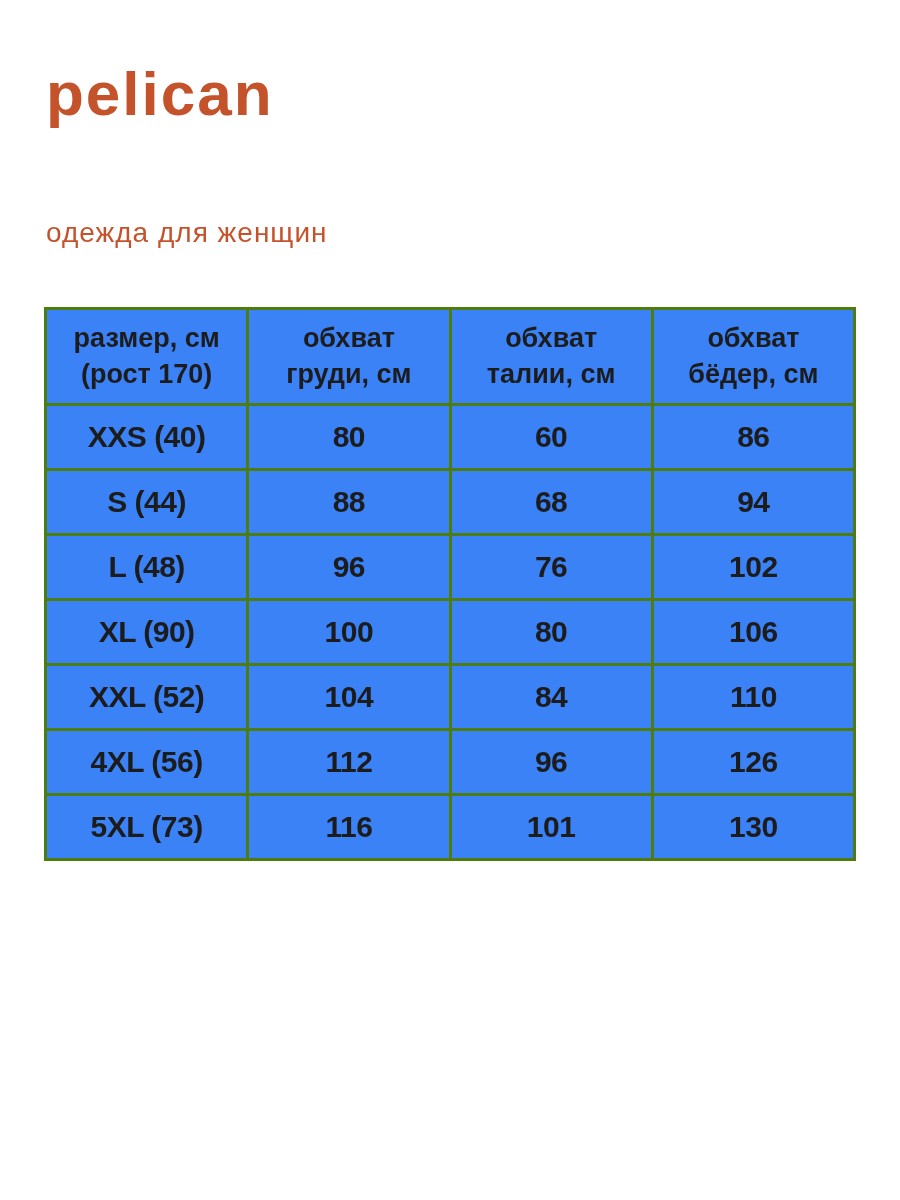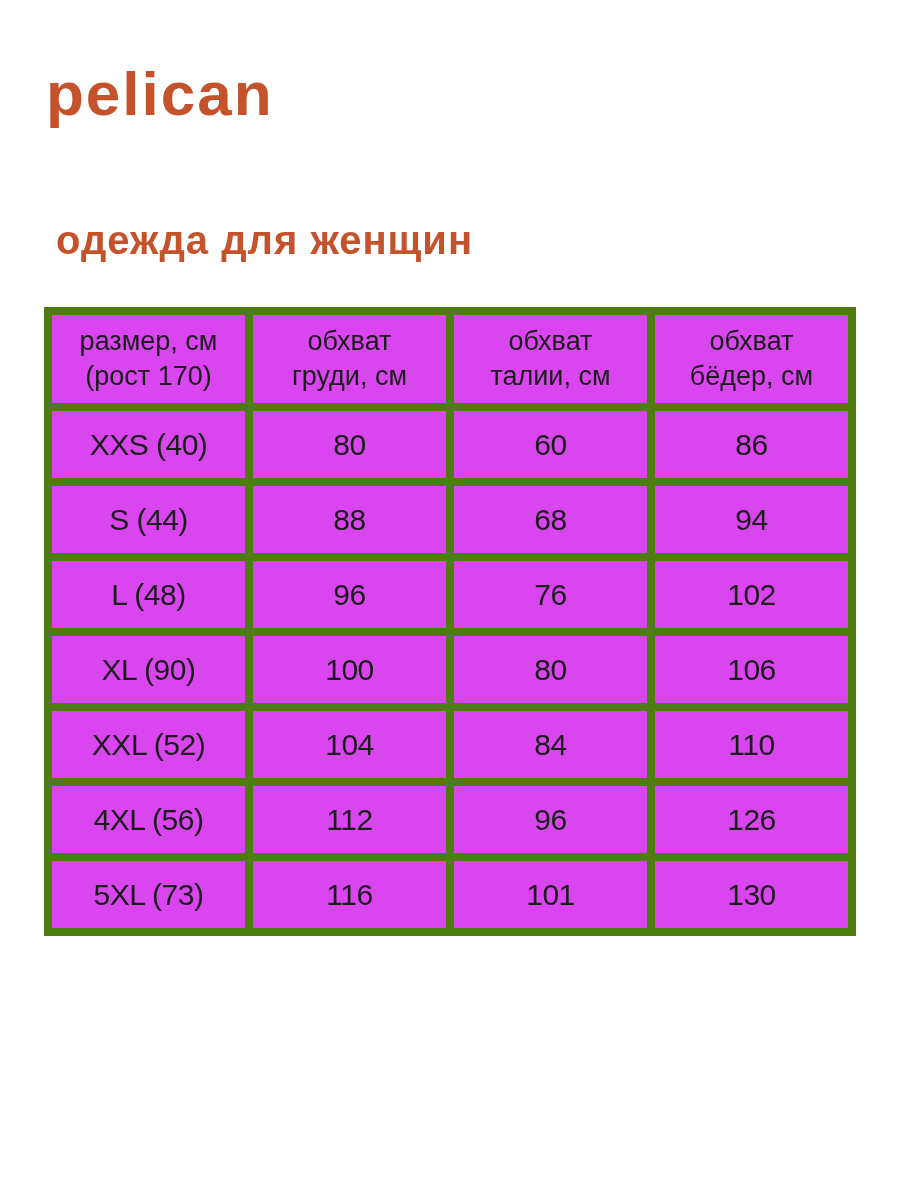--- a/index.html
+++ b/index.html
@@ -17,53 +17,53 @@
     top: 40px;
     font-size: 62px;
     font-weight: bold;
     letter-spacing: 2px;
     color: #c4532c;
     line-height: 1.1;
     margin-top: 20px;
   }
   .page-title {
     position: absolute;
-    left: 56px;
+    left: 46px;
     top: 218px;
-    font-size: 40px;
-    font-weight: bold;
+    font-size: 28px;
+    font-weight: normal;
     letter-spacing: 1px;
     color: #c4532c;
     line-height: 1.1;
   }
   table.size-table {
     position: absolute;
     left: 44px;
     top: 307px;
     width: 812px;
     border-collapse: collapse;
     table-layout: fixed;
   }
   .size-table th,
   .size-table td {
-    border: 8px solid #4d7c0f;
+    border: 3px solid #4d7c0f;
     text-align: center;
     vertical-align: middle;
     color: #1c1c1c;
-    font-weight: normal;
-    background: #d946ef;
+    font-weight: bold;
+    background: #3b82f6;
   }
   .size-table th {
     height: 96px;
     font-size: 27px;
     line-height: 1.3;
     white-space: pre-line;
   }
   .size-table td {
-    height: 75px;
+    height: 65px;
     font-size: 30px;
     letter-spacing: -0.5px;
     text-align: center;
   }
 </style>
 </head>
 <body>
 
 <div class="logo">pelican</div>
 

